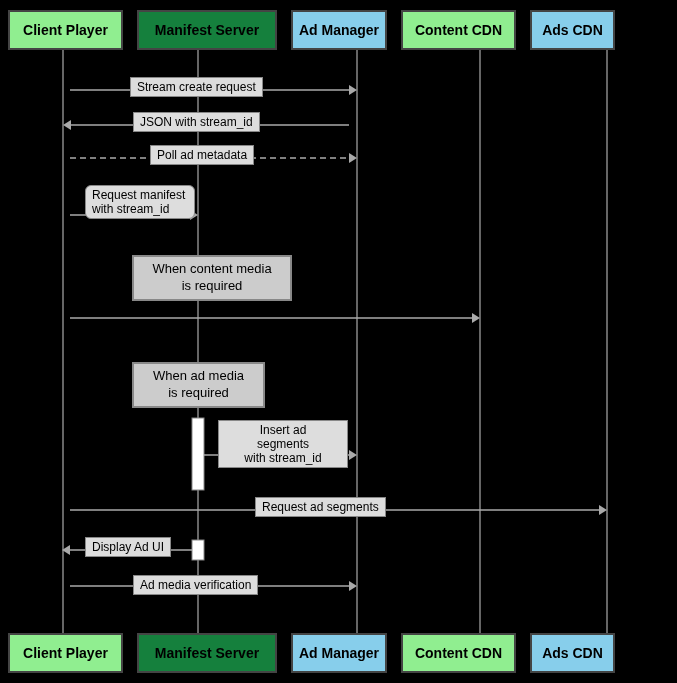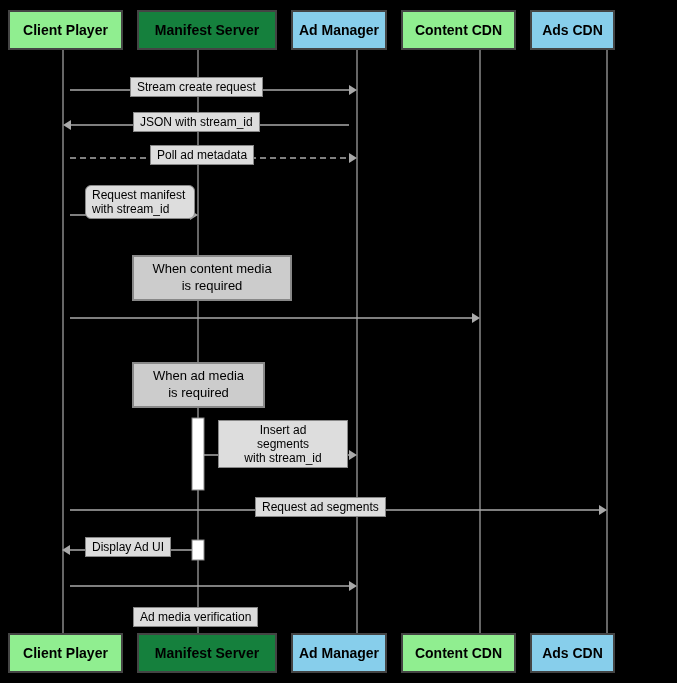--- a/index.html
+++ b/index.html
@@ -139,21 +139,21 @@
 
 
   <div class="note-box" style="left:132px; top:362px; width:133px;">When ad media<br>is required</div>
 
   <div class="msg-label" style="left:218px; top:420px; text-align:center; white-space:normal; width:130px;">Insert ad<br>segments<br>with stream_id</div>
 
   <div class="msg-label" style="left:255px; top:497px;">Request ad segments</div>
 
   <div class="msg-label" style="left:85px; top:537px;">Display Ad UI</div>
 
-  <div class="msg-label" style="left:133px; top:607px;">Ad media verification</div>
+  <div class="msg-label" style="left:133px; top:575px;">Ad media verification</div>
 
   <div class="actor-bar bottom">
     <div class="actor-box actor-client">Client Player</div>
     <div class="actor-box actor-manifest">Manifest Server</div>
     <div class="actor-box actor-admanager">Ad Manager</div>
     <div class="actor-box actor-contentcdn">Content CDN</div>
     <div class="actor-box actor-adscdn">Ads CDN</div>
   </div>
 
 </div>

